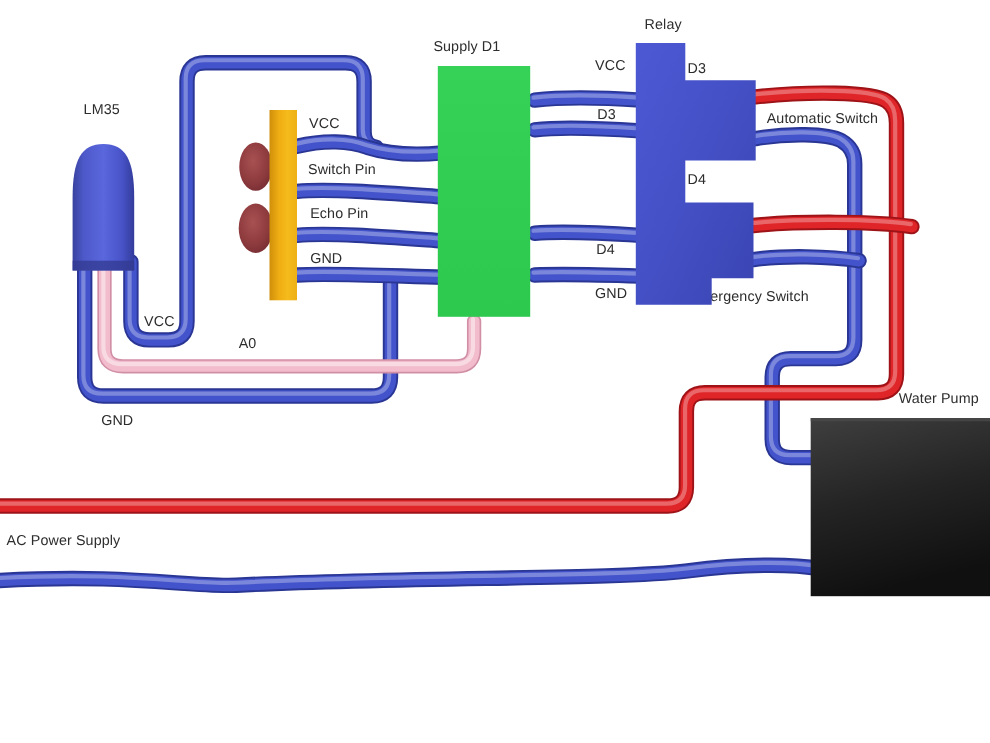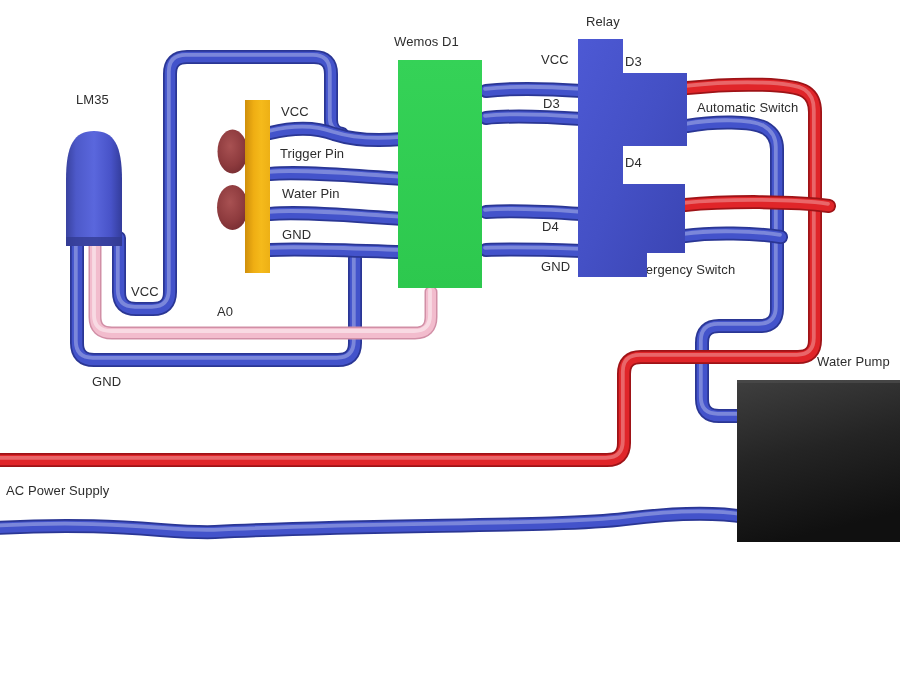--- a/index.html
+++ b/index.html
@@ -28,24 +28,24 @@
 <body>
 
 <div class="stage">
 
   <div class="layer labels">
     <div class="lbl" style="left:76px;top:93px">LM35</div>
     <div class="lbl" style="left:131px;top:285px">VCC</div>
     <div class="lbl" style="left:217px;top:305px">A0</div>
     <div class="lbl" style="left:92px;top:375px">GND</div>
     <div class="lbl" style="left:281px;top:105px">VCC</div>
-    <div class="lbl" style="left:280px;top:147px">Trigger Pin</div>
-    <div class="lbl" style="left:282px;top:187px">Water Pin</div>
+    <div class="lbl" style="left:280px;top:147px">Switch Pin</div>
+    <div class="lbl" style="left:282px;top:187px">Echo Pin</div>
     <div class="lbl" style="left:282px;top:228px">GND</div>
-    <div class="lbl" style="left:394px;top:35px">Wemos D1</div>
+    <div class="lbl" style="left:394px;top:35px">Supply D1</div>
     <div class="lbl" style="left:586px;top:15px">Relay</div>
     <div class="lbl" style="left:541px;top:53px">VCC</div>
     <div class="lbl" style="left:543px;top:97px">D3</div>
     <div class="lbl" style="left:542px;top:220px">D4</div>
     <div class="lbl" style="left:541px;top:260px">GND</div>
     <div class="lbl" style="left:625px;top:55px">D3</div>
     <div class="lbl" style="left:625px;top:156px">D4</div>
     <div class="lbl" style="left:697px;top:101px">Automatic Switch</div>
     <div class="lbl" style="left:626px;top:263px">Emergency Switch</div>
     <div class="lbl" style="left:817px;top:355px">Water Pump</div>

